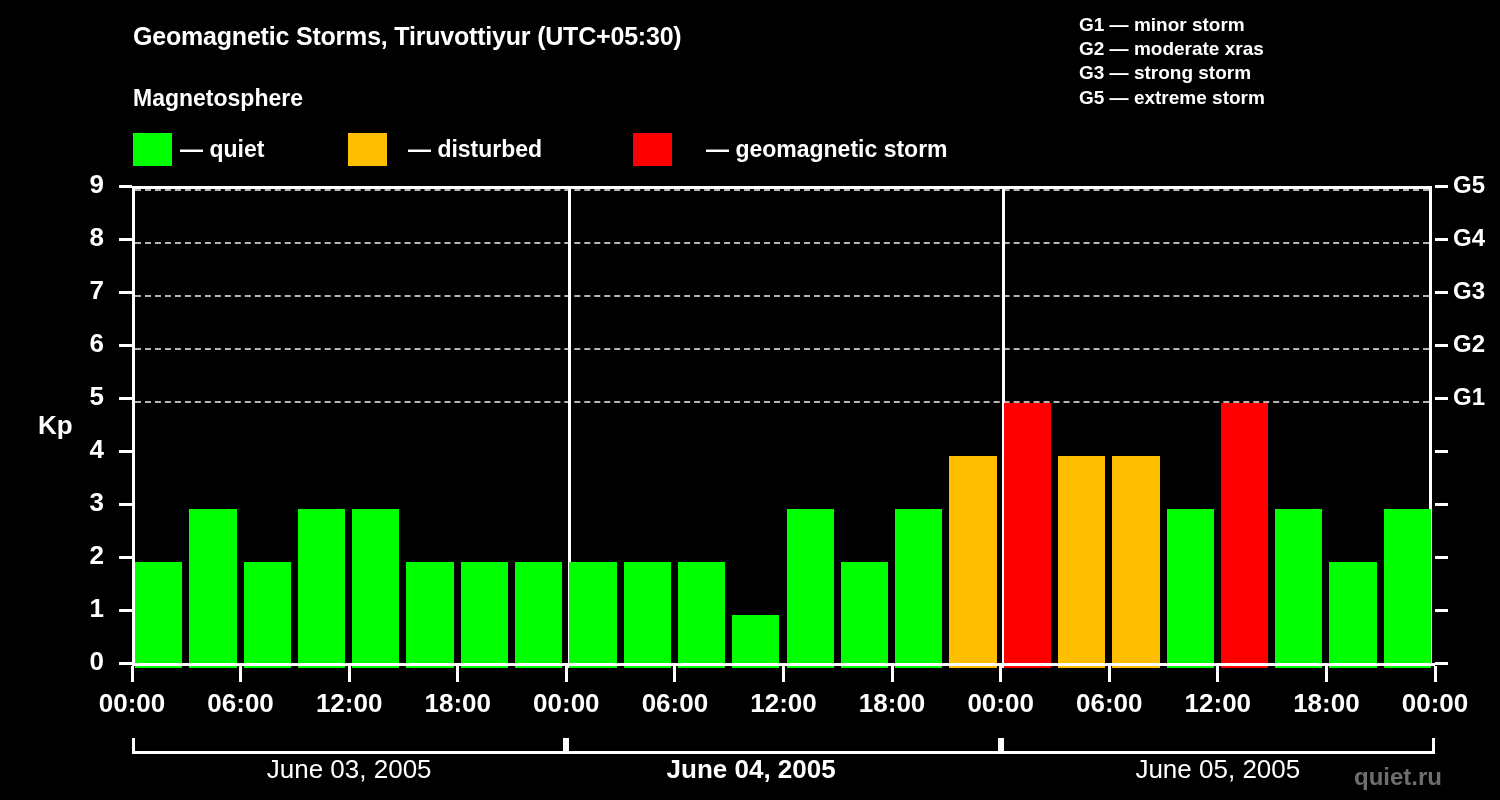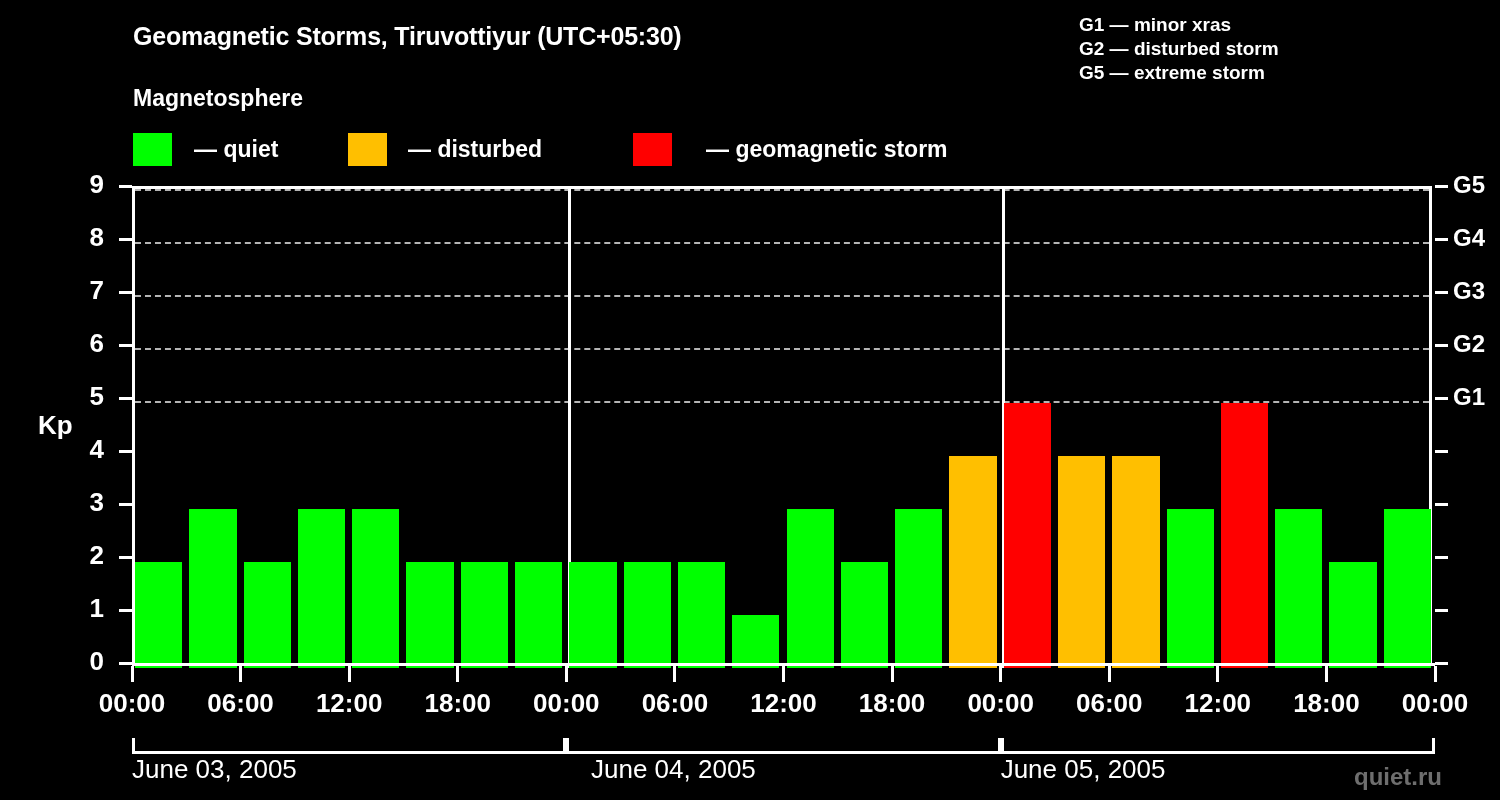--- a/index.html
+++ b/index.html
@@ -39,51 +39,52 @@
   .ylab{position:absolute;font-size:26px;font-weight:bold;text-align:right;width:40px;}
   .glab{position:absolute;font-size:24px;font-weight:bold;}
   #kplab{position:absolute;left:38px;top:410px;font-size:26px;font-weight:bold;}
 
   .xtick{position:absolute;top:666px;width:3px;height:16px;background:#fff;}
   .xlab{position:absolute;top:688px;font-size:26px;font-weight:bold;text-align:center;
         width:120px;margin-left:-60px;}
 
   .daybar{position:absolute;top:738px;height:16px;border-left:3px solid #fff;
           border-right:3px solid #fff;border-bottom:3px solid #fff;box-sizing:border-box;}
-  .daylab{position:absolute;top:754px;font-size:26px;}
+  .daylab{position:absolute;top:754px;font-size:26px;text-align:center;}
 
   #wm{position:absolute;left:1398px;top:763px;font-size:24px;color:#6e6e6e;
       font-weight:bold;transform:translateX(-50%);}
 </style>
 </head>
 <body>
 
 <div id="root">
 
   <div id="title">Geomagnetic Storms, Tiruvottiyur (UTC+05:30)</div>
   <div id="subtitle">Magnetosphere</div>
 
   <div id="legend">
       <div class="lg" style="left: 0px;">
         <span class="sw" style="background: rgb(0, 255, 0);"></span>
-        <span class="lgtxt" style="margin-left: 22px;">— quiet</span>
+        <span class="lgtxt" style="margin-left: 8px;">— quiet</span>
       </div>
       <div class="lg" style="left: 215px;">
         <span class="sw" style="background: rgb(255, 191, 0);"></span>
         <span class="lgtxt" style="margin-left: 21px;">— disturbed</span>
       </div>
       <div class="lg" style="left: 500px;">
         <span class="sw" style="background: rgb(255, 0, 0);"></span>
         <span class="lgtxt" style="margin-left: 34px;">— geomagnetic storm</span>
       </div>
     </div>
 
   <div id="gscale">
-      <div class="gline">G1 — minor xras</div>
-      <div class="gline">G2 — disturbed storm</div>
+      <div class="gline">G1 — minor storm</div>
+      <div class="gline">G2 — moderate xras</div>
+      <div class="gline">G3 — strong storm</div>
       <div class="gline">G5 — extreme storm</div>
     </div>
 
   <div id="plot">
       <div class="grid" style="top: 212px;"></div>
       <div class="grid" style="top: 159px;"></div>
       <div class="grid" style="top: 106px;"></div>
       <div class="grid" style="top: 53px;"></div>
       <div class="grid" style="top: 0px;"></div>
       <div class="vsep" style="left: 432.833px;"></div>
@@ -177,19 +178,19 @@
       <div class="xlab" style="left: 1217.83px;">12:00</div>
       <div class="xtick" style="left: 1324.92px;"></div>
       <div class="xlab" style="left: 1326.42px;">18:00</div>
       <div class="xtick" style="left: 1433.5px;"></div>
       <div class="xlab" style="left: 1435px;">00:00</div>
     </div>
   <div id="days">
       <div class="daybar" style="left: 132px; width: 434.333px;"></div>
       <div class="daylab" style="left: 132px; width: 434.333px;">June 03, 2005</div>
       <div class="daybar" style="left: 566.333px; width: 434.333px;"></div>
-      <div class="daylab" style="left: 591px; width: 434.333px;">June 04, 2005</div>
+      <div class="daylab" style="left: 534px; width: 434.333px; font-weight: bold;">June 04, 2005</div>
       <div class="daybar" style="left: 1000.67px; width: 434.333px;"></div>
       <div class="daylab" style="left: 1000.67px; width: 434.333px;">June 05, 2005</div>
     </div>
 
   <div id="wm">quiet.ru</div>
 </div>
 
 </body></html>

